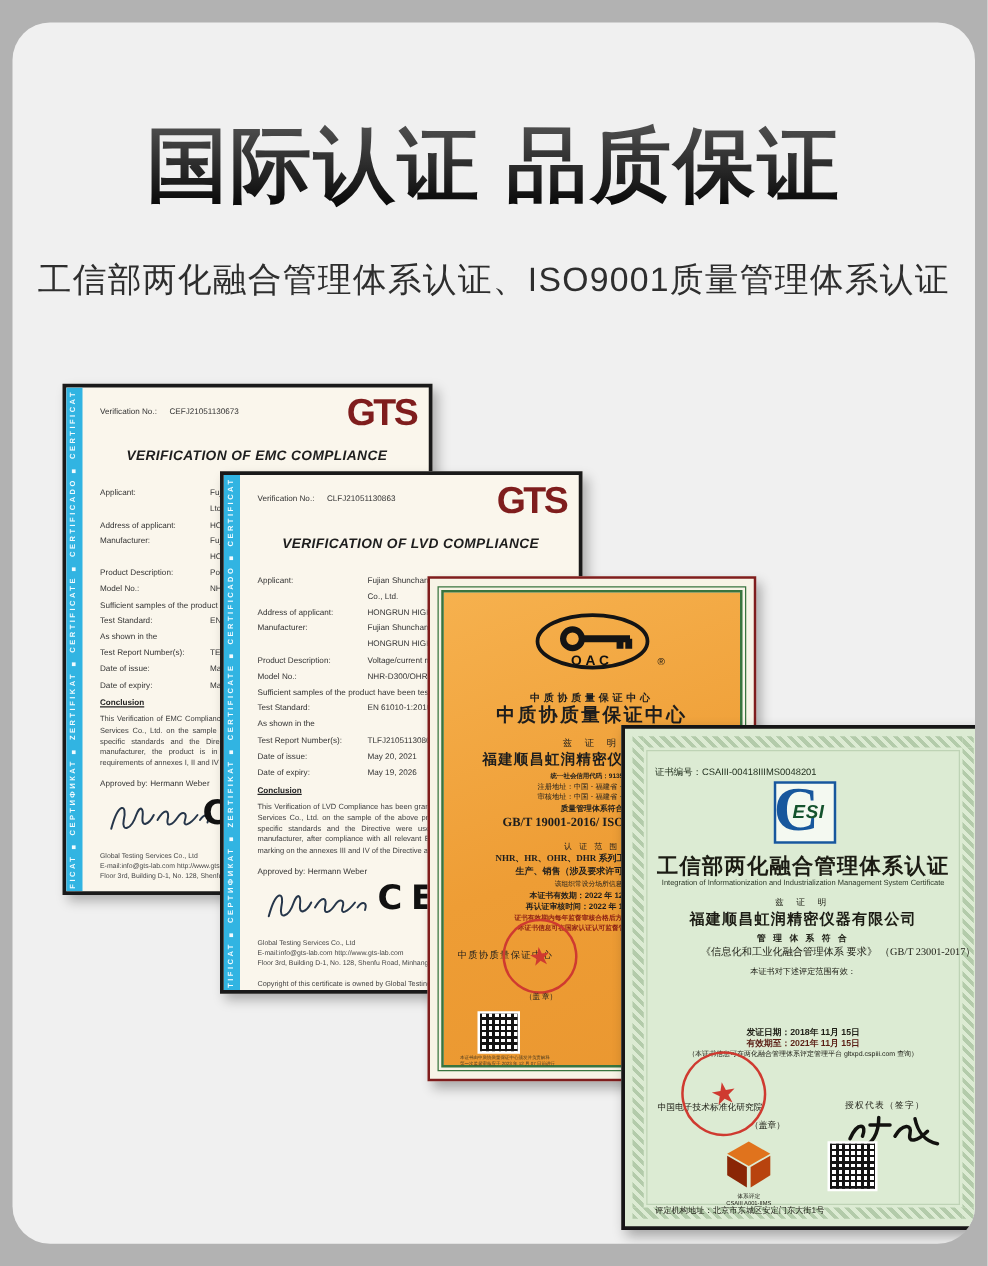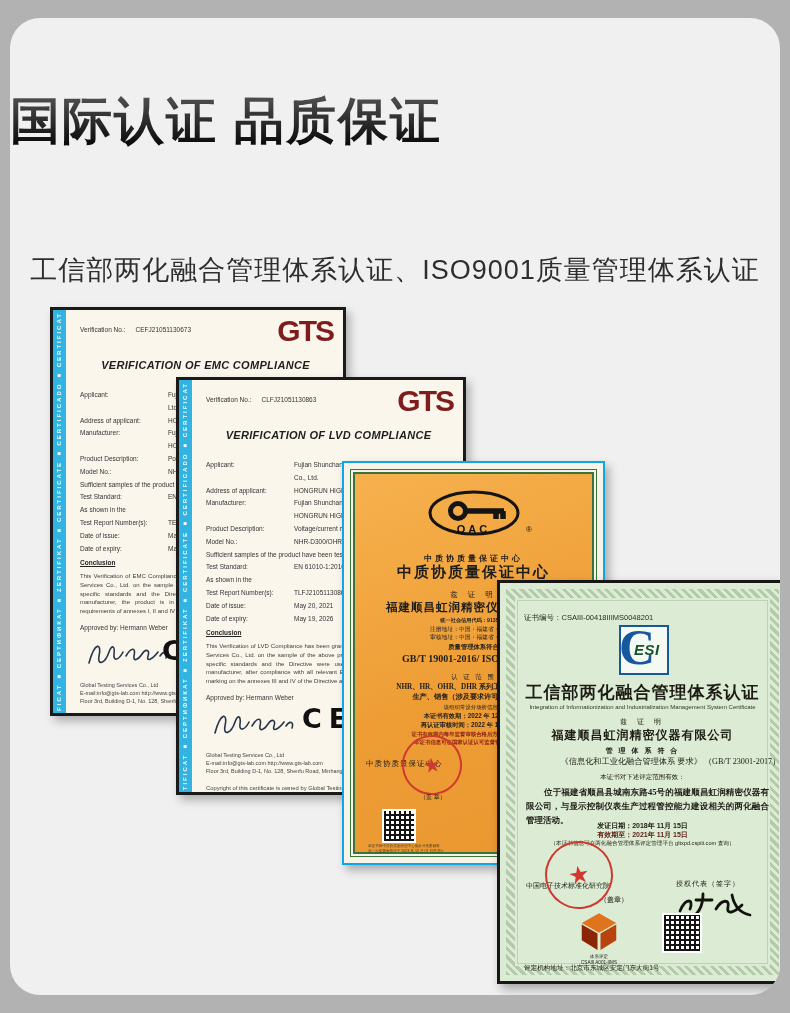--- a/index.html
+++ b/index.html
@@ -1,25 +1,25 @@
 <!DOCTYPE html>
 <html><head>
 <meta charset="utf-8">
 <style>
   html,body{margin:0;padding:0;}
   body{width:790px;height:1013px;background:#b2b2b2;font-family:"Liberation Sans","DejaVu Sans",sans-serif;position:relative;overflow:hidden;}
   .card{position:absolute;left:10px;top:18px;width:770px;height:977px;background:#f0f0f0;border-radius:30px;overflow:hidden;}
 
   
-  .main-title{position:absolute;left:0;top:70px;width:100%;text-align:left;font-size:50px;font-weight:800;letter-spacing:2px;color:#161616;white-space:nowrap;text-decoration:underline;}
+  .main-title{position:absolute;left:0;top:70px;width:100%;text-align:center;font-size:65px;font-weight:800;letter-spacing:2px;color:#161616;white-space:nowrap;text-decoration:underline;}
   @supports ((-webkit-background-clip:text) or (background-clip:text)){
     .main-title{background:linear-gradient(#5c5c5c,#0a0a0a 85%);-webkit-background-clip:text;background-clip:text;color:transparent;}
   }
   .subtitle{position:absolute;left:0;width:100%;text-align:center;font-size:27px;color:#2e2e2e;letter-spacing:1px;}
-  .sub1{top:188px;margin-top:46px;} .sub2{top:238px;}
+  .sub1{top:188px;} .sub2{top:238px;}
 
   
   .gts-cert{position:absolute;background:#faf6ec;border:3px solid #1a1a1a;box-shadow:4px 5px 9px rgba(0,0,0,.28);overflow:hidden;}
   #cert-emc{left:40px;top:289px;width:290px;height:403px;z-index:1;}
   #cert-lvd{left:166px;top:359px;width:284px;height:412px;z-index:2;}
   .band{position:absolute;left:0;top:0;bottom:0;width:13px;background:#31b4e2;overflow:hidden;}
   .band span{position:absolute;top:2px;left:0;width:13px;line-height:13px;writing-mode:vertical-rl;transform:rotate(180deg);font-size:6px;font-weight:700;letter-spacing:2px;color:#f2fbff;white-space:nowrap;}
   .gts-inner{position:absolute;left:13px;right:0;top:0;bottom:0;padding:10px 12px 0 14px;}
   .gts-logo{position:absolute;top:4px;right:10px;font-size:30px;font-weight:800;letter-spacing:-2px;color:#7f1d1d;font-family:"Liberation Sans",sans-serif;}
   .vrow{font-size:6.5px;color:#333;margin-top:6px;}
@@ -32,21 +32,21 @@
   .conclusion{margin-top:4px;font-size:6.5px;font-weight:bold;text-decoration:underline;color:#222;}
   .cpar{margin-top:6px;width:97%;font-size:6px;line-height:8.6px;text-align:justify;color:#3d3d3d;}
   .approved{margin-top:9px;font-size:6.5px;color:#333;}
   .sigrow{position:relative;height:50px;}
   .sig{position:absolute;left:4px;top:4px;}
   .ce-mark{position:absolute;font-size:27px;font-weight:600;letter-spacing:7px;color:#111;font-family:"DejaVu Sans",sans-serif;}
   .foot{font-size:5.5px;line-height:8px;color:#444;}
   .copyr{margin-top:9px;font-size:5.8px;line-height:9px;color:#444;}
 
   
-  #cert-qac{position:absolute;left:332px;top:443px;width:259px;height:400px;z-index:3;background:#f7f3e6;border:2px solid #0ea5e9;box-shadow:4px 5px 9px rgba(0,0,0,.3);overflow:hidden;}
+  #cert-qac{position:absolute;left:332px;top:443px;width:259px;height:400px;z-index:3;background:#f7f3e6;border:2px solid #7f1d1d;box-shadow:4px 5px 9px rgba(0,0,0,.3);overflow:hidden;}
   .qac-frame{position:absolute;inset:6px;border:1px solid #39743f;}
   .qac-orange{position:absolute;inset:9px;border:2px solid #39743f;background:linear-gradient(160deg,#f6b14e,#ee9d35 55%,#ea9730);}
   .qc{position:absolute;left:0;width:100%;text-align:center;color:#1d1d1d;}
   .qac-logo{position:absolute;left:50%;transform:translateX(-50%);top:26px;}
   .qac-word{position:absolute;left:50%;transform:translateX(-50%);top:60px;font-size:11px;font-weight:800;letter-spacing:3px;color:#111;}
   .qac-reg{position:absolute;left:182px;top:62px;font-size:8px;color:#111;}
   .seal{border-radius:50%;position:absolute;display:flex;align-items:center;justify-content:center;}
   .seal .star{color:#cf3a30;}
   .qr{position:absolute;background:#fff;padding:2px;}
   .qr i{display:block;width:100%;height:100%;background-color:#fff;background-image:repeating-linear-gradient(0deg,#141414 0 2px,transparent 2px 5px),repeating-linear-gradient(90deg,#141414 0 2px,#fff 2px 5px);}
@@ -275,21 +275,20 @@
       <span class="cesi-c">C</span>
       <span class="cesi-esi">ESI</span>
     </div>
     <div class="gcc serif" style="top:98px;font-size:17px;font-weight:800;letter-spacing:1px;">工信部两化融合管理体系认证</div>
     <div class="gcc" style="top:121px;font-size:6px;color:#2e3a2a;">Integration of Informationization and Industrialization Management System Certificate</div>
     <div class="gcc" style="top:134px;font-size:7px;letter-spacing:4px;">兹 证 明</div>
     <div class="gcc serif" style="top:144px;font-size:12px;font-weight:800;letter-spacing:1px;">福建顺昌虹润精密仪器有限公司</div>
     <div class="gcc" style="top:163px;font-size:7px;font-weight:700;letter-spacing:2px;">管 理 体 系 符 合</div>
     <div class="gcc serif" style="top:173px;font-size:8.2px;font-weight:400;padding-left:28px;">《信息化和工业化融合管理体系 要求》 （GB/T 23001-2017）</div>
     <div class="gcc" style="top:190px;font-size:6.5px;">本证书对下述评定范围有效：</div>
-    <div class="gc serif" style="left:26px;right:16px;top:202px;font-size:8.5px;font-weight:800;line-height:14px;text-align:justify;text-indent:18px;">位于福建省顺昌县城南东路45号的福建顺昌虹润精密仪器有限公司，与显示控制仪表生产过程管控能力建设相关的两化融合管理活动。</div>
     <div class="gcc" style="top:238px;font-size:7px;font-weight:700;">发证日期：2018年 11月 15日</div>
     <div class="gcc" style="top:247px;font-size:7px;font-weight:700;color:#5a1d14;">有效期至：2021年 11月 15日</div>
     <div class="gcc" style="top:257px;font-size:5.6px;">（本证书信息可在两化融合管理体系评定管理平台 gltxpd.cspiii.com 查询）</div>
     <div class="gc" style="left:26px;top:298px;font-size:7px;">中国电子技术标准化研究院</div>
     <div class="gc" style="left:100px;top:312px;font-size:7px;">（盖章）</div>
     <div class="seal" style="left:45px;top:258px;width:64px;height:64px;border:2.5px solid #cf3a30;transform:rotate(-10deg);">
         <span class="star" style="font-size:24px;">★</span>
       </div>
     <div class="gc" style="left:176px;top:296px;font-size:7px;letter-spacing:1px;">授权代表（签字）</div>
     <svg class="gc" style="left:172px;top:304px;" width="86" height="38" viewBox="0 0 86 38">

